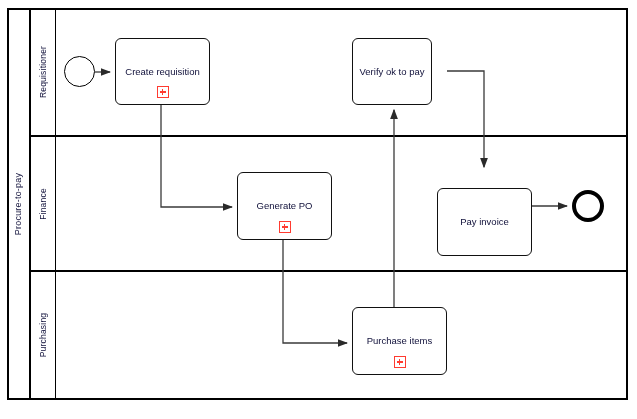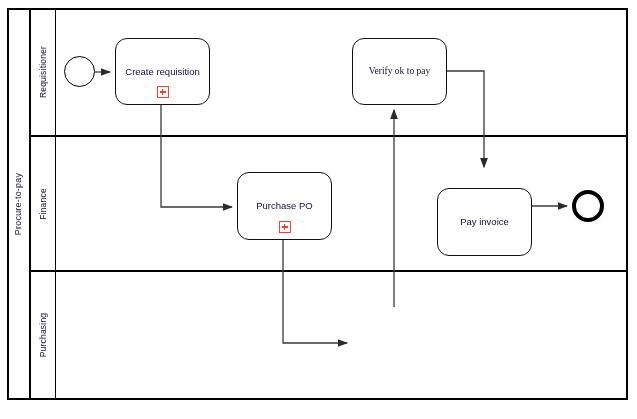--- a/index.html
+++ b/index.html
@@ -74,21 +74,21 @@
     color: #10103a;
     letter-spacing: 0.2px;
   }
 
   
   .task {
     position: absolute;
     box-sizing: border-box;
     background: #ffffff;
     border: 1.6px solid #111111;
-    border-radius: 12px;
+    border-radius: 6px;
     display: flex;
     flex-direction: column;
     align-items: center;
     justify-content: center;
   }
   .task-label {
     font-size: 9.5px;
     color: #10103a;
     text-align: center;
     line-height: 1.2;
@@ -191,27 +191,31 @@
 
   <div class="event start" style="left:64px; top:56px; width:31px; height:31px;"></div>
 
   <div class="event end" style="left:572px; top:190px; width:32px; height:32px;"></div>
 
   <div class="task" style="left:115px; top:38px; width:95px; height:67px;">
     <span class="task-label">Create requisition</span>
     <span class="subprocess-marker"></span>
   </div>
 
-  <div class="task" style="left:352px; top:38px; width:95px; height:67px;font-family:Liberation Serif, serif;">
+  <div class="task" style="left:352px; top:38px; width:80px; height:67px;">
     <span class="task-label">Verify ok to pay</span>
   </div>
 
   <div class="task" style="left:237px; top:172px; width:95px; height:68px;">
-    <span class="task-label">Purchase PO</span>
+    <span class="task-label">Generate PO</span>
     <span class="subprocess-marker"></span>
   </div>
 
   <div class="task" style="left:437px; top:188px; width:95px; height:68px;">
     <span class="task-label">Pay invoice</span>
   </div>
 
+  <div class="task" style="left:352px; top:307px; width:95px; height:68px;">
+    <span class="task-label">Purchase items</span>
+    <span class="subprocess-marker"></span>
+  </div>
 
 </div>
 
 </body></html>

